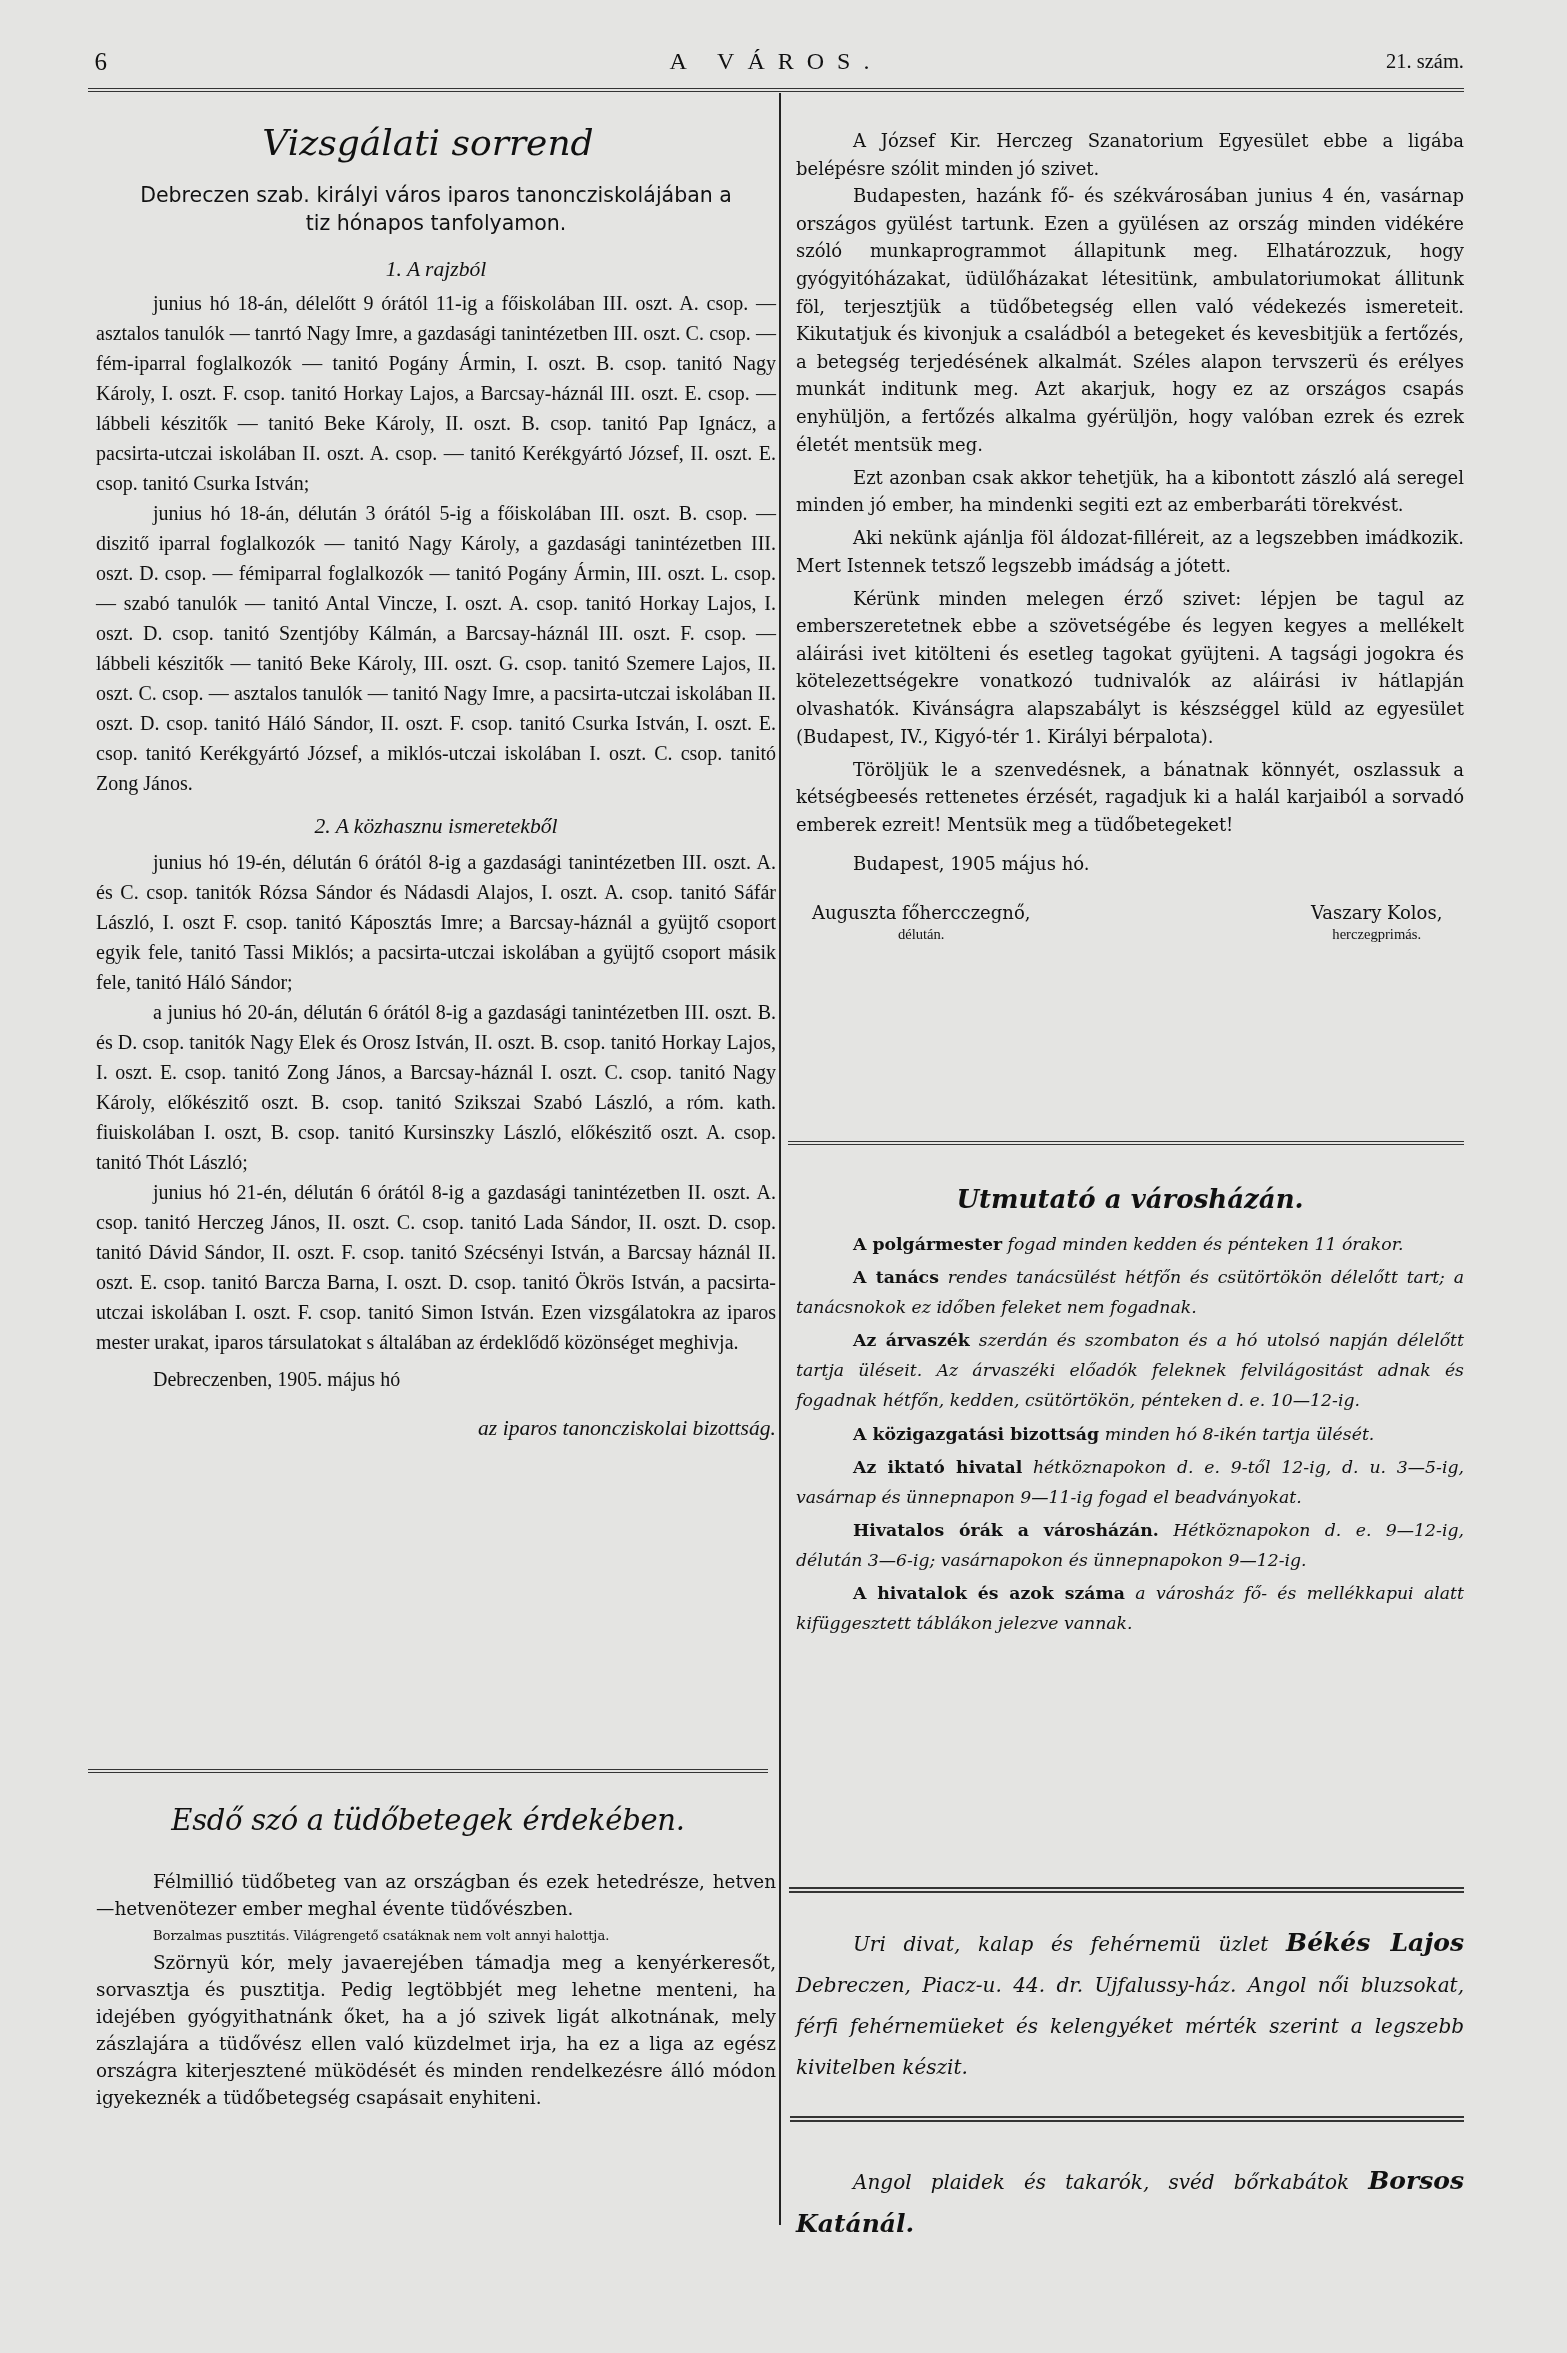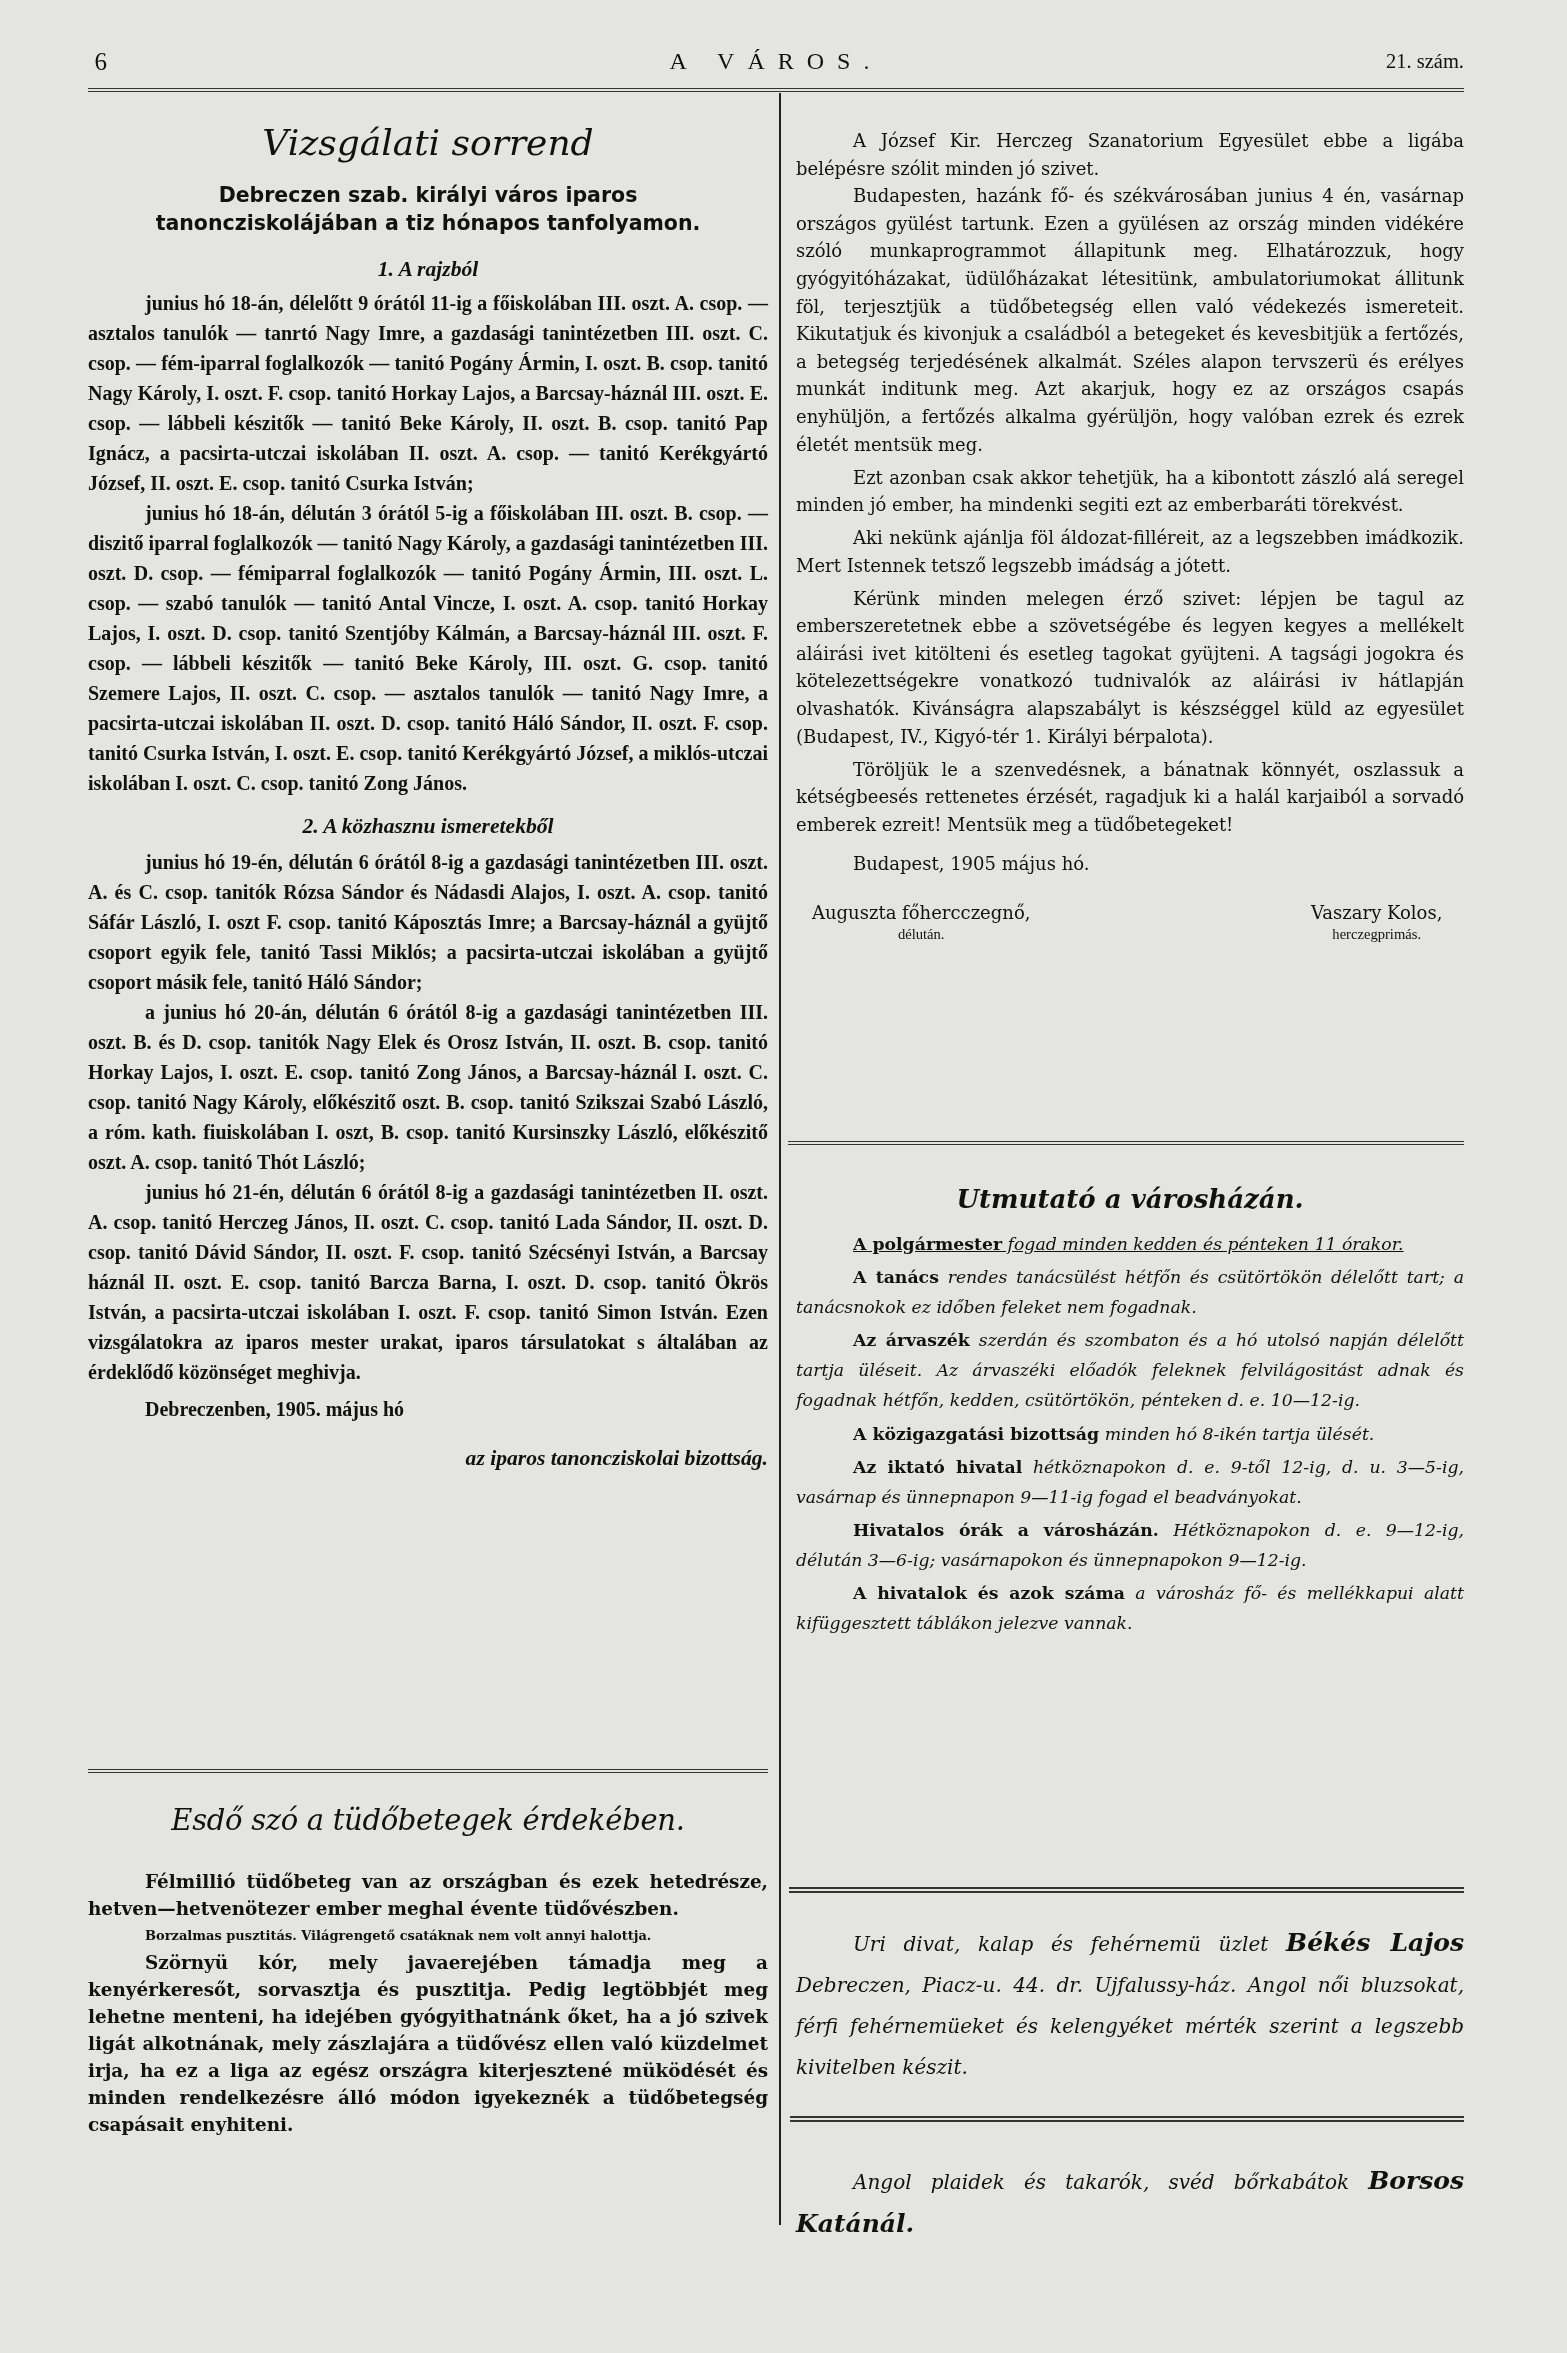--- a/index.html
+++ b/index.html
@@ -19,21 +19,21 @@
   .col-divider { position: absolute; left: 779px; top: 93px; width: 1.6px; height: 2132px; background: #222; }
 
   .col { position: absolute; top: 0; }
   .col-right { left: 796px; width: 668px; }
 
   p { margin: 0; text-align: justify; font-size: 20px; line-height: 30px; }
   p.ind { text-indent: 57px; }
   .center { text-align: center; }
 
   .h1 { position: absolute; text-align: center; font-family: "DejaVu Serif", serif; font-weight: bold; font-style: italic; }
-  .left-article { position: absolute; left: 88px; width: 680px; font-weight: bold; }
+  .left-article { position: absolute; left: 96px; width: 680px; }
 
   .italic { font-style: italic; }
   .bold { font-weight: bold; font-family: "DejaVu Serif", serif; }
   .sig-block { display: flex; justify-content: space-between; }
   .sig { text-align: center; }
   .sig .name { font-size: 20.5px; }
   .sig .role { font-size: 14.6px; margin-top: 3.2px; }
   .it-head { font-family: "DejaVu Serif", serif; font-style: italic; font-weight: bold; font-size: 26px; text-align: center; }
   .util p { font-style: italic; line-height: 30px; }
   .util .bold { font-style: normal; font-weight: bold; }
@@ -94,21 +94,21 @@
       <div class="name" style="font-family:'DejaVu Serif',serif;font-size:18px;">Vaszary Kolos,</div>
       <div class="role">herczegprimás.</div>
     </div>
   </div>
 </div>
 
 <div class="double-rule" style="position:absolute;left:788px;width:676px;top:1141px;"></div>
 
 <div class="col col-right util" style="top:1184px;">
   <div class="it-head" style="margin-bottom:15px;">Utmutató a városházán.</div>
-  <p class="ind" style="font-family:'DejaVu Serif',serif;font-size:17.3px;line-height:30px;margin-bottom:3.2px;text-decoration:underline;"><span class="bold">A polgármester</span><span> fogad minden kedden és pénteken 11 órakor.</span></p>
+  <p class="ind" style="font-family:'DejaVu Serif',serif;font-size:17.3px;line-height:30px;margin-bottom:3.2px;"><span class="bold">A polgármester</span><span> fogad minden kedden és pénteken 11 órakor.</span></p>
   <p class="ind" style="font-family:'DejaVu Serif',serif;font-size:17.3px;line-height:30px;margin-bottom:3.2px;"><span class="bold">A tanács</span><span> rendes tanácsülést hétfőn és csütörtökön délelőtt tart; a tanácsnokok ez időben feleket nem fogadnak.</span></p>
   <p class="ind" style="font-family:'DejaVu Serif',serif;font-size:17.3px;line-height:30px;margin-bottom:3.2px;"><span class="bold">Az árvaszék</span><span> szerdán és szombaton és a hó utolsó napján délelőtt tartja üléseit. Az árvaszéki előadók feleknek felvilágositást adnak és fogadnak hétfőn, kedden, csütörtökön, pénteken d. e. 10—12-ig.</span></p>
   <p class="ind" style="font-family:'DejaVu Serif',serif;font-size:17.3px;line-height:30px;margin-bottom:3.2px;"><span class="bold">A közigazgatási bizottság</span><span> minden hó 8-ikén tartja ülését.</span></p>
   <p class="ind" style="font-family:'DejaVu Serif',serif;font-size:17.3px;line-height:30px;margin-bottom:3.2px;"><span class="bold">Az iktató hivatal</span><span> hétköznapokon d. e. 9-től 12-ig, d. u. 3—5-ig, vasárnap és ünnepnapon 9—11-ig fogad el beadványokat.</span></p>
   <p class="ind" style="font-family:'DejaVu Serif',serif;font-size:17.3px;line-height:30px;margin-bottom:3.2px;"><span class="bold">Hivatalos órák a városházán.</span><span> Hétköznapokon d. e. 9—12-ig, délután 3—6-ig; vasárnapokon és ünnepnapokon 9—12-ig.</span></p>
   <p class="ind" style="font-family:'DejaVu Serif',serif;font-size:17.3px;line-height:30px;"><span class="bold">A hivatalok és azok száma</span><span> a városház fő- és mellékkapui alatt kifüggesztett táblákon jelezve vannak.</span></p>
 </div>
 
 <div class="double-rule" style="position:absolute;left:789px;width:675px;top:1887px;border-width:2.2px;"></div>
 

